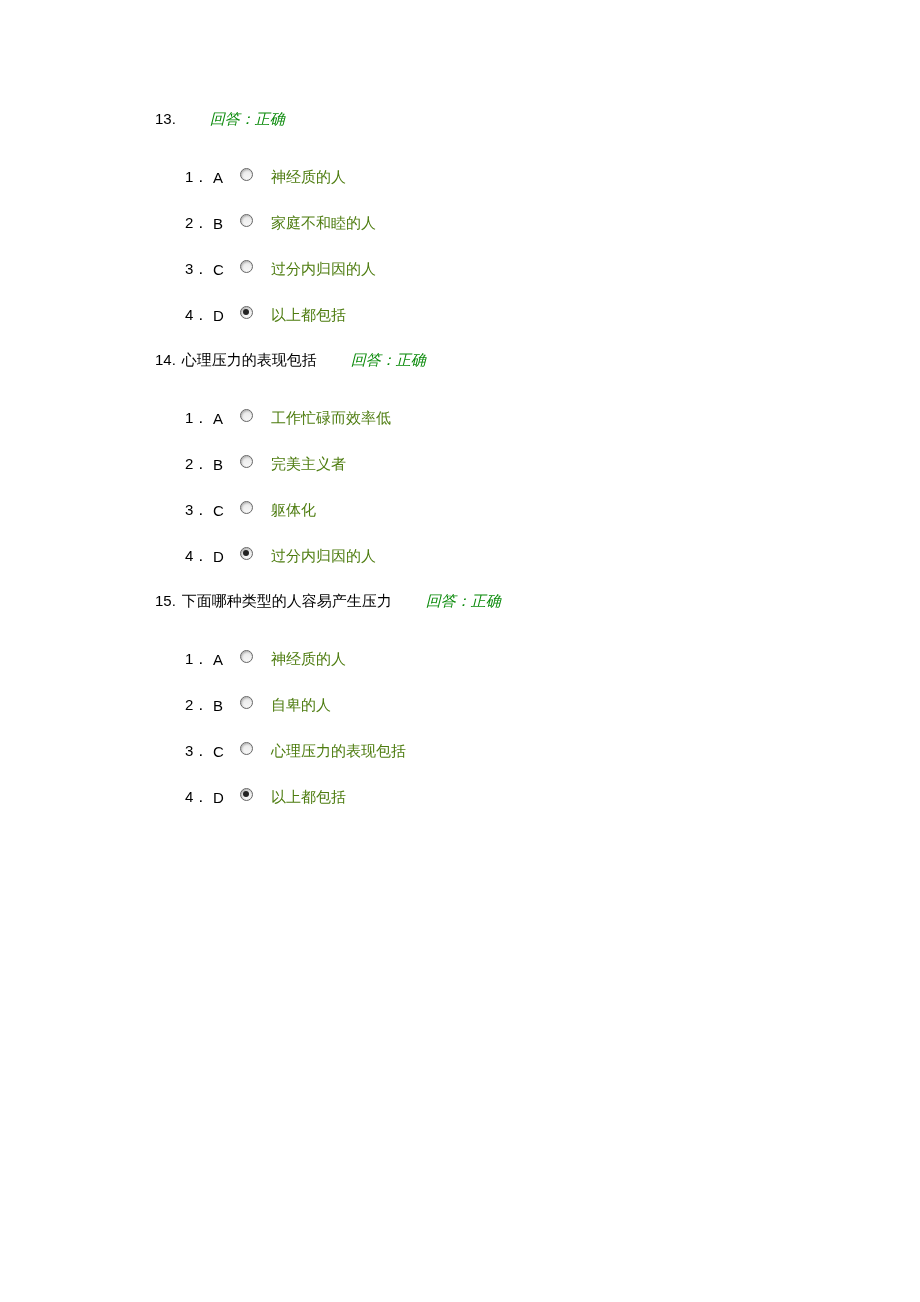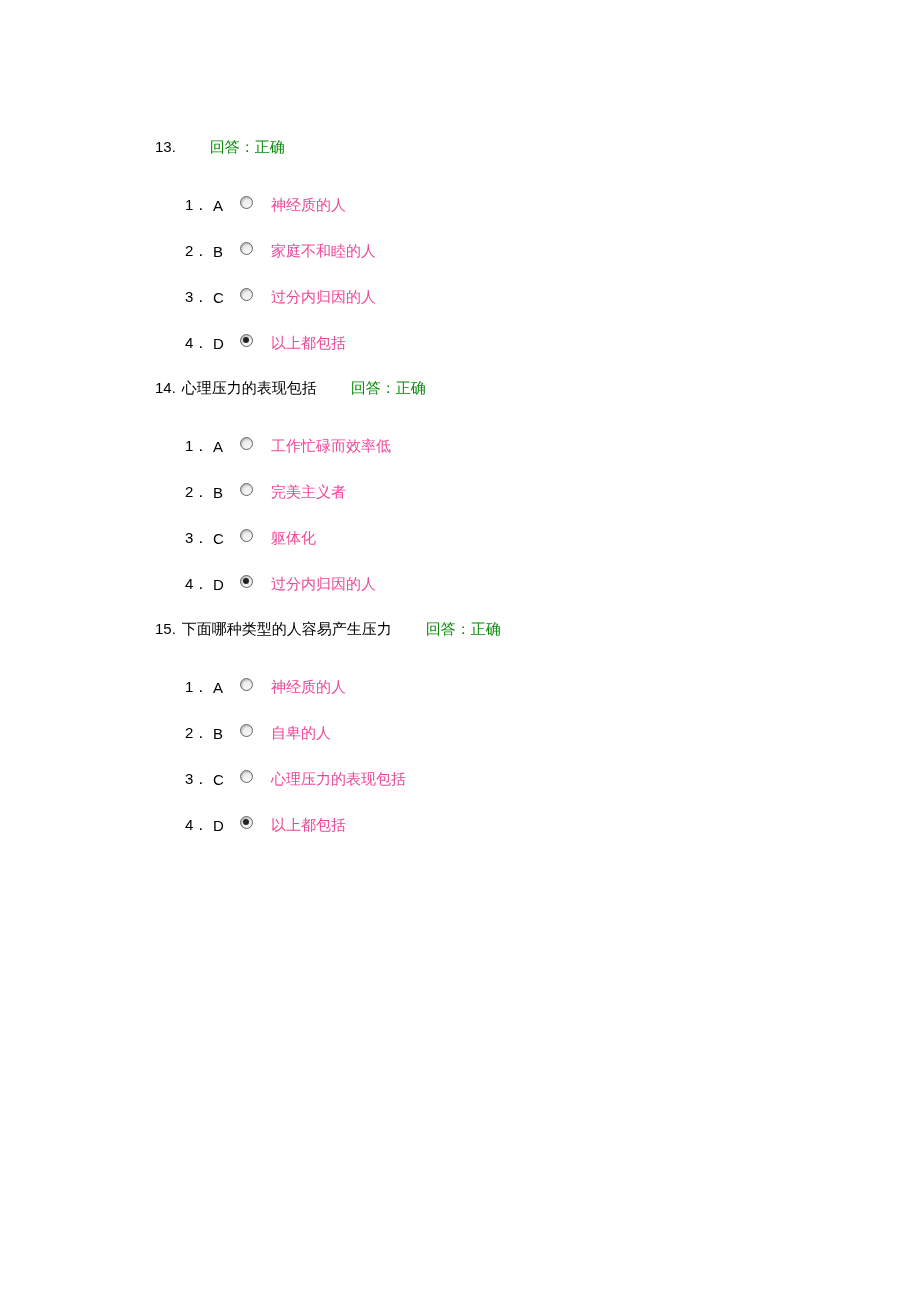--- a/index.html
+++ b/index.html
@@ -8,21 +8,20 @@
     padding: 0;
     width: 920px;
     background: #ffffff;
     font-family: "Microsoft YaHei", "SimSun", Arial, sans-serif;
     font-size: 15px;
     color: #000;
   }
   .page {
     padding: 110px 0 0 155px;
     width: 920px;
-    margin-top: 28px;
   }
   .question {
     margin-bottom: 6px;
   }
   .q-header {
     display: flex;
     align-items: baseline;
     gap: 6px;
     margin-bottom: 38px;
   }
@@ -32,20 +31,21 @@
   }
   .q-text {
     font-size: 15px;
     color: #000;
   }
   .q-feedback {
     margin-left: 28px;
     color: #0a8a0a;
     font-size: 15px;
     font-weight: 500;
+    font-style: italic;
   }
   .options {
     padding-left: 30px;
   }
   .option-row {
     display: flex;
     align-items: center;
     margin-bottom: 26px;
     gap: 0;
   }
@@ -81,21 +81,21 @@
     position: absolute;
     top: 2.5px;
     left: 2.5px;
     width: 6px;
     height: 6px;
     background: #222;
     border-radius: 50%;
   }
   .opt-text {
     font-size: 15px;
-    color: #ec4899;
+    color: #4d7c0f;
   }
 </style>
 </head>
 <body>
 
 <div class="page">
 
   <div class="question">
     <div class="q-header">
       <span class="q-number">13.</span>

